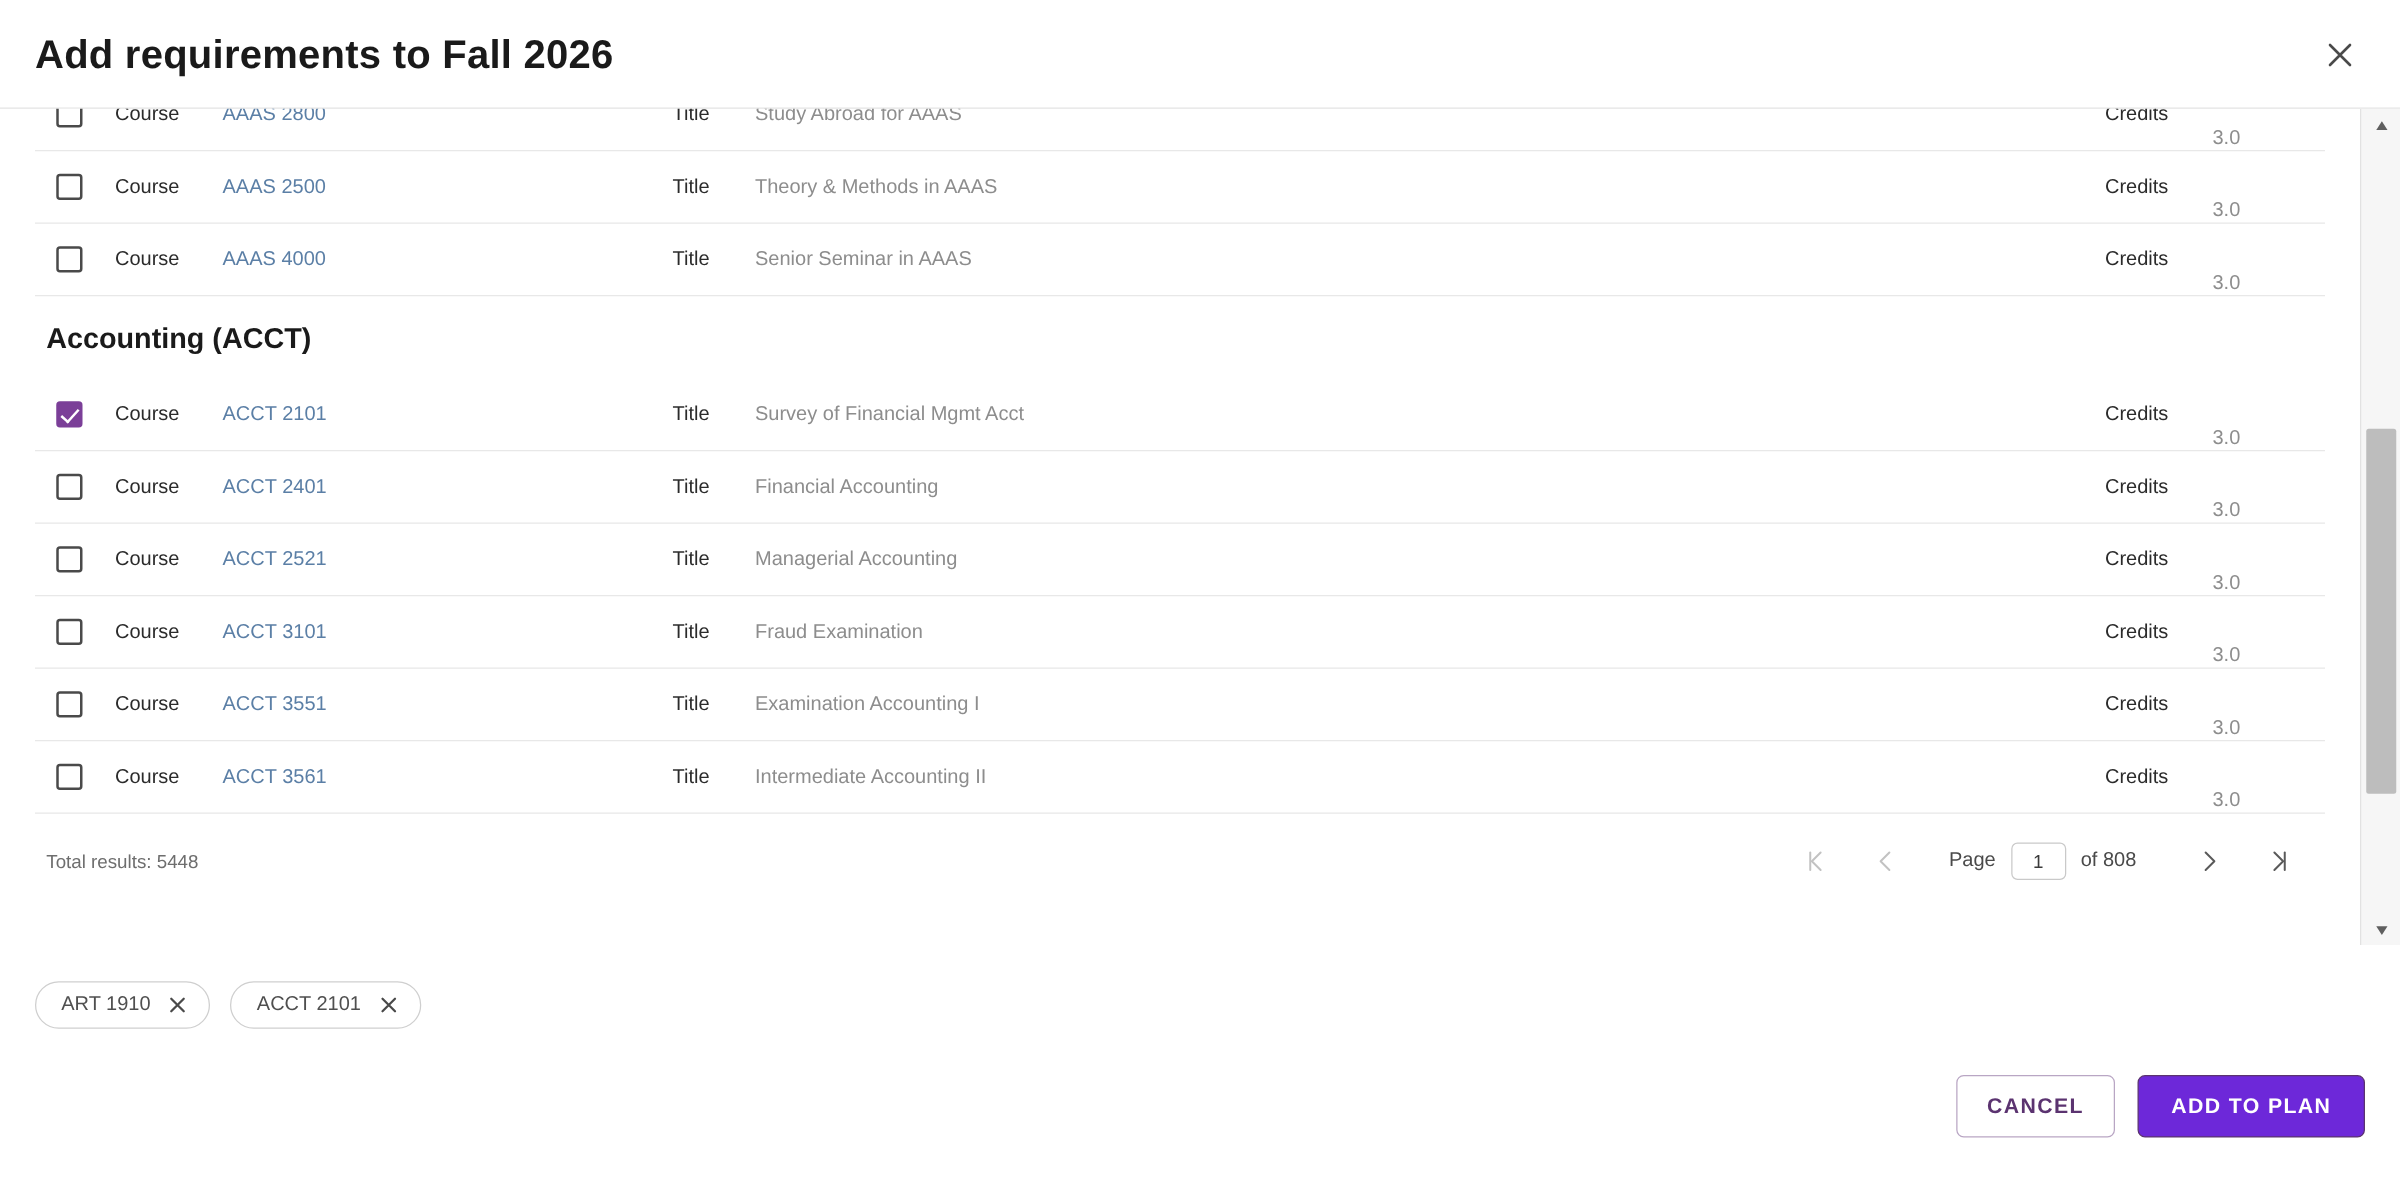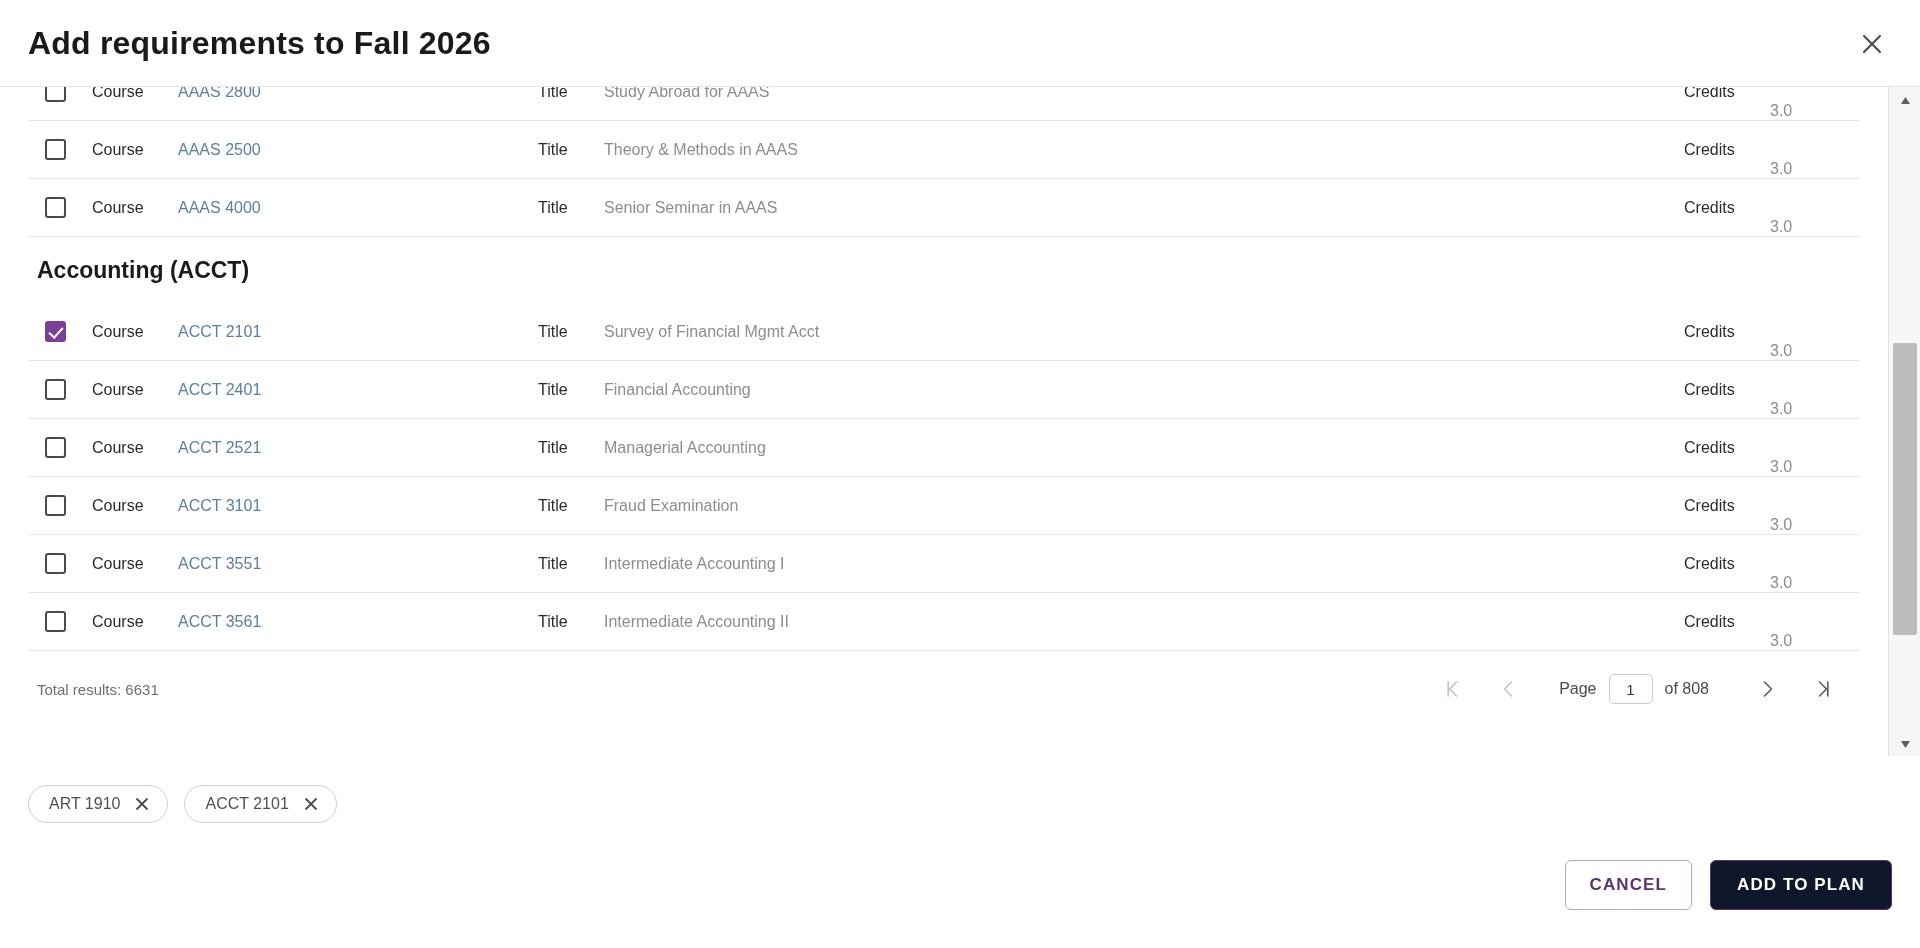--- a/index.html
+++ b/index.html
@@ -295,21 +295,21 @@
   .btn-cancel {
     min-width: 112px;
     padding: 0 24px;
     background: #ffffff;
     border: 1px solid #b9a6c4;
     color: #5b3370;
   }
   .btn-primary {
     min-width: 172px;
     padding: 0 26px;
-    background: #0f172a;
+    background: #6d28d9;
     border: 1px solid #5b3370;
     color: #ffffff;
   }
 </style>
 </head>
 <body>
 
 <div class="modal">
 
   <div class="modal-header">
@@ -413,39 +413,39 @@
           <span class="credits-val">3.0</span>
         </div>
 
         <div class="course-row">
           <div class="cb-cell">
             <span class="checkbox"></span>
           </div>
           <span class="lbl course-lbl">Course</span>
           <span class="course-code">ACCT 3551</span>
           <span class="lbl title-lbl">Title</span>
-          <span class="title-val">Intermediate Accounting I</span>
+          <span class="title-val">Examination Accounting I</span>
           <span class="lbl credits-lbl">Credits</span>
           <span class="credits-val">3.0</span>
         </div>
 
         <div class="course-row">
           <div class="cb-cell">
             <span class="checkbox"></span>
           </div>
           <span class="lbl course-lbl">Course</span>
           <span class="course-code">ACCT 3561</span>
           <span class="lbl title-lbl">Title</span>
           <span class="title-val">Intermediate Accounting II</span>
           <span class="lbl credits-lbl">Credits</span>
           <span class="credits-val">3.0</span>
         </div>
 
         <div class="pagination">
-          <span class="total-results">Total results: 6631</span>
+          <span class="total-results">Total results: 5448</span>
           <div class="pager">
             <button class="pg-btn disabled">
               <span>
                 <svg width="22" height="22" viewBox="0 0 22 22">
                   <path d="M14.5 4 L7.5 11 L14.5 18" stroke="#c2c2c2" stroke-width="1.6" fill="none" stroke-linecap="round" stroke-linejoin="round"></path>
                   <path d="M6.2 4 L6.2 18" stroke="#c2c2c2" stroke-width="1.6" stroke-linecap="round"></path>
                 </svg>
               </span>
             </button>
             <button class="pg-btn disabled">

